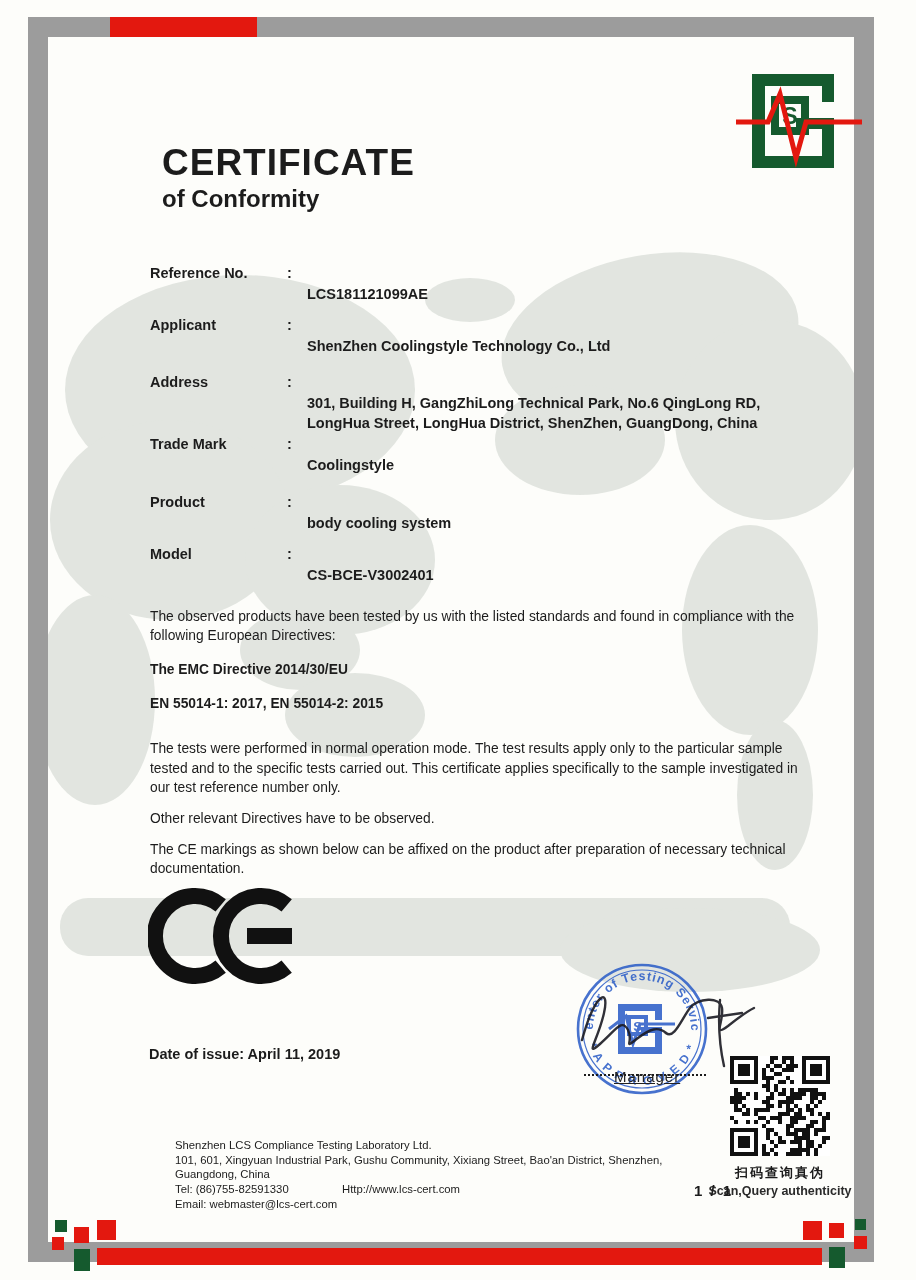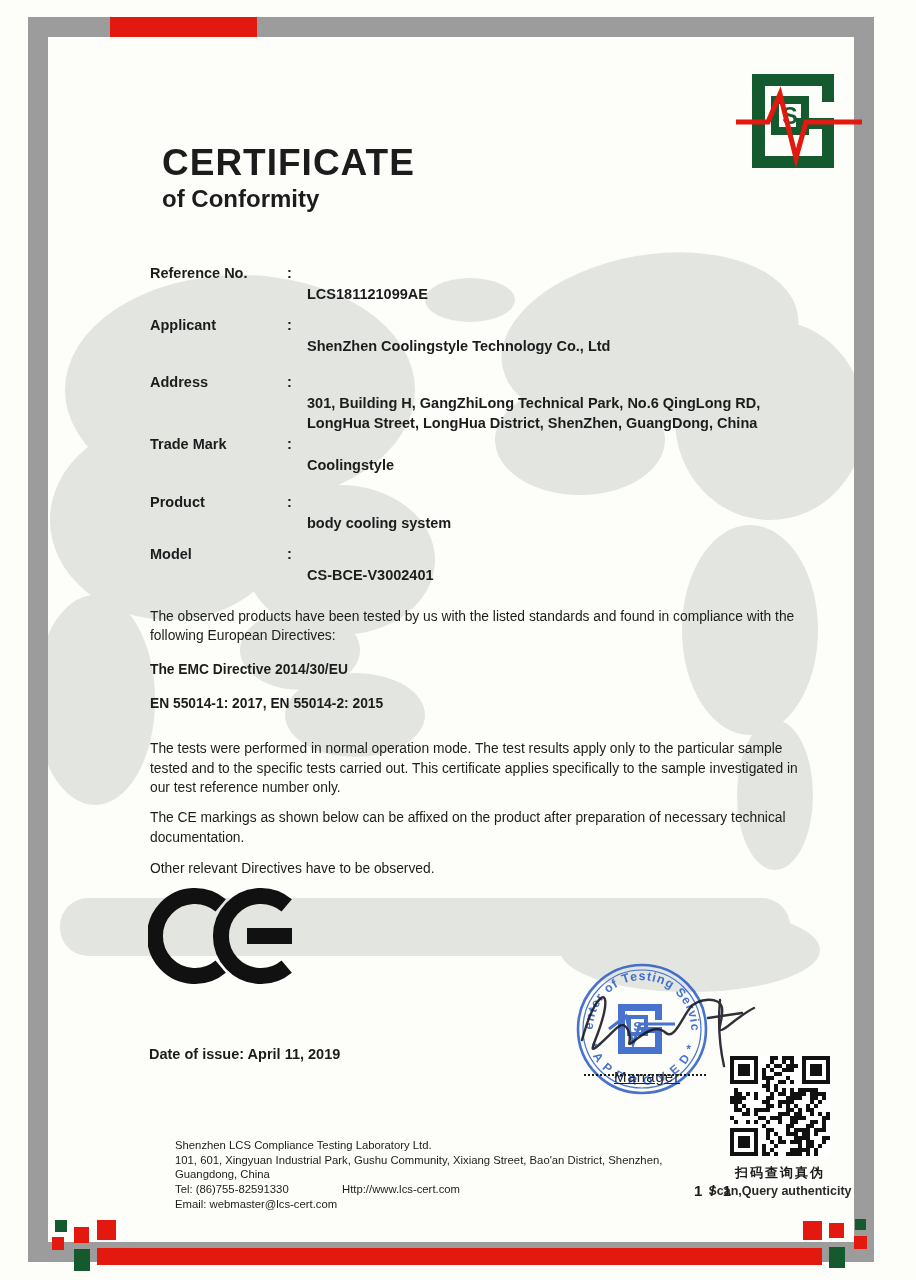--- a/index.html
+++ b/index.html
@@ -120,22 +120,22 @@
       <span class="field-colon">:</span>
       <span class="field-value">CS-BCE-V3002401</span>
     </div>
   </div>
 
   <div class="abs bodytext" style="left:150px;top:607px;">
     <p>The observed products have been tested by us with the listed standards and found in compliance with the following European Directives:</p>
     <p class="b" style="margin-top:14px;">The EMC Directive 2014/30/EU</p>
     <p class="b" style="margin-top:15px;">EN 55014-1: 2017, EN 55014-2: 2015</p>
     <p style="margin-top:26px;">The tests were performed in normal operation mode. The test results apply only to the particular sample tested and to the specific tests carried out. This certificate applies specifically to the sample investigated in our test reference number only.</p>
+    <p style="margin-top:12px;">Other relevant Directives have to be observed.</p>
     <p style="margin-top:11px;">The CE markings as shown below can be affixed on the product after preparation of necessary technical documentation.</p>
-    <p style="margin-top:12px;">Other relevant Directives have to be observed.</p>
   </div>
 
   <svg class="abs" style="left:148px;top:886px;" width="160" height="100" viewBox="0 0 160 100">
     <g stroke="#111111" stroke-width="16" fill="none">
       <path d="M 72.7 19.4 A 40 40 0 1 0 72.7 80.6"></path>
       <path d="M 138.7 19.4 A 40 40 0 1 0 138.7 80.6"></path>
       <path d="M 99 50 H 144"></path>
     </g>
   </svg>
 

